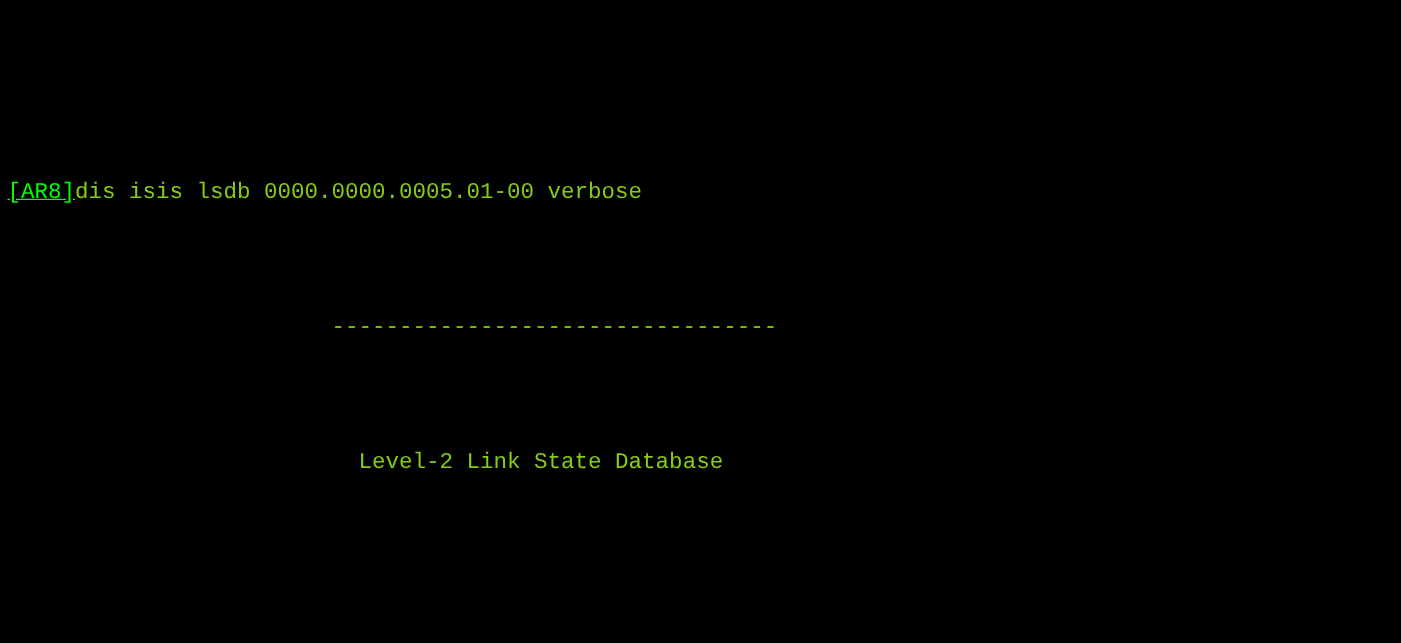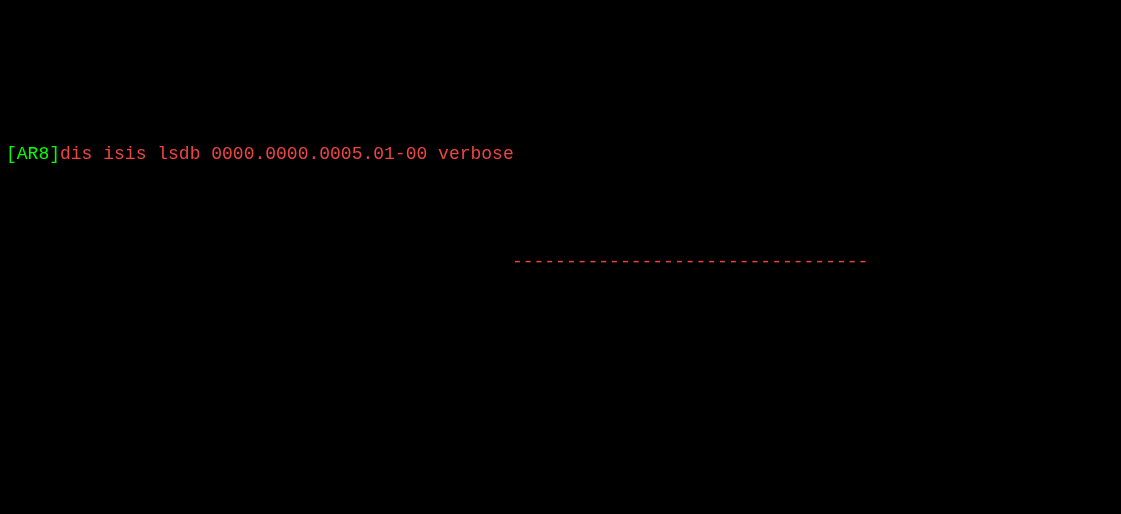--- a/index.html
+++ b/index.html
@@ -8,34 +8,35 @@
       color: #00ff00;
       font-family: 'Courier New', Consolas, monospace;
       font-size: 18px;
       line-height: 1.5;
       padding: 6px 6px;
       width: 1121px;
       height: 514px;
       overflow: hidden;
       white-space: pre;
     }
-    .teal { color: #ef4444; text-align: center; }
-    .green { color: #00ff00; }
+    .teal { color: #84cc16; }
+    .green { color: #00ff00; text-decoration: underline; }
     .line { display: block; }
   </style>
 </head>
 <body>
 
 
 
 <div>
 <span class="line"><span class="green">[AR8]</span><span class="teal">dis isis lsdb 0000.0000.0005.01-00 verbose</span></span>
 <span class="line"> </span>
 <span class="line teal">                        <span>---------------------------------</span></span>
 <span class="line"> </span>
+<span class="line teal">                          <span>Level-2 Link State Database</span></span>
 <span class="line"> </span>
 
 
 
 
 
 
 
 
 </div>

